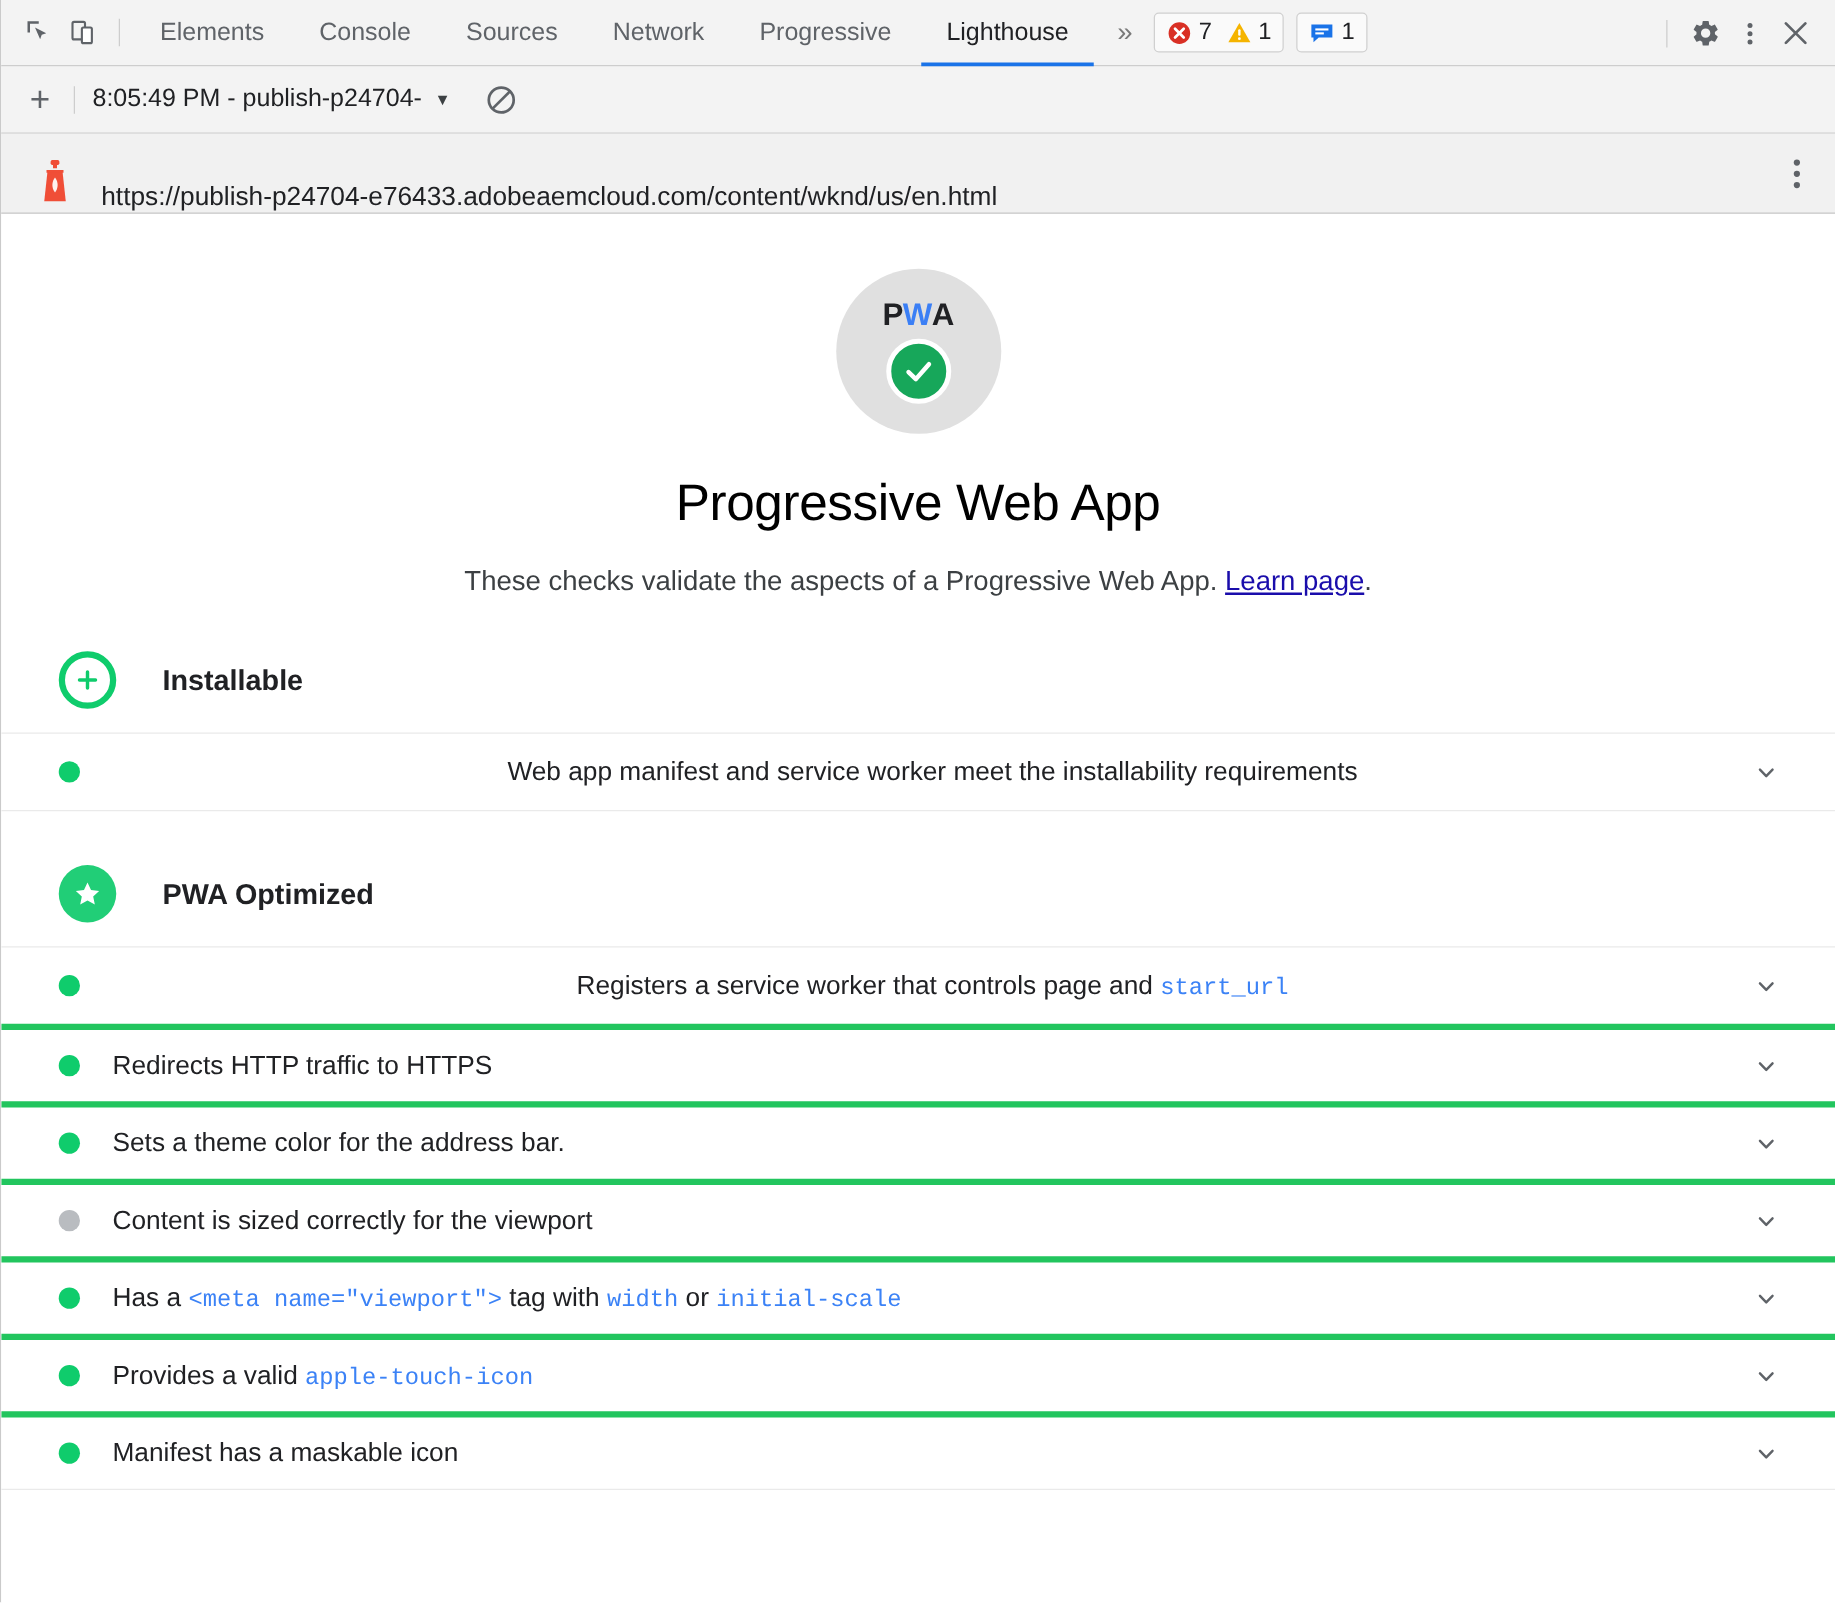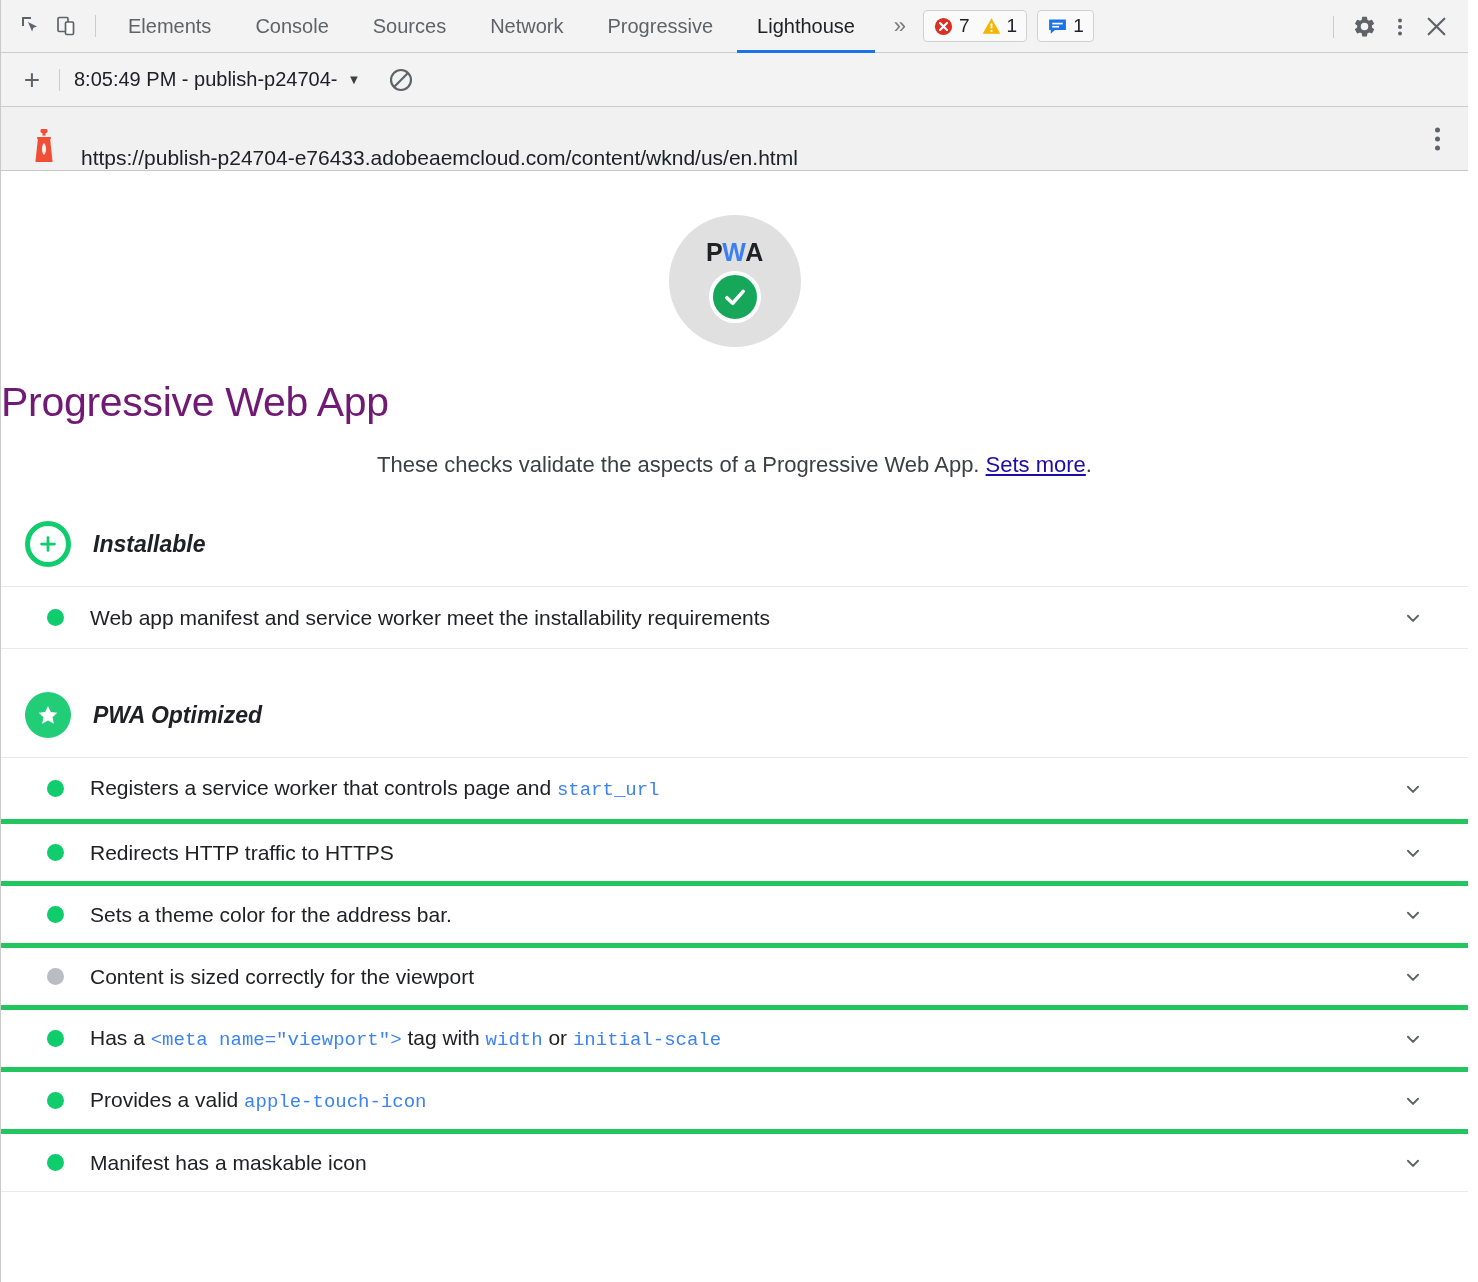--- a/index.html
+++ b/index.html
@@ -136,33 +136,33 @@
   }
   .pwa-word .w { color: #3b7ff5; }
   .pwa-check {
     width: 52px; height: 52px; border-radius: 50%;
     background: #17a75a;
     border: 4px solid #ffffff;
     display: flex; align-items: center; justify-content: center;
   }
 
   .report-title {
-    font-size: 41px; font-weight: 400;
-    color: #701a75; margin-top: 32px; letter-spacing: -0.3px;
+    text-align: center; font-size: 41px; font-weight: 400;
+    color: #000000; margin-top: 32px; letter-spacing: -0.3px;
   }
   .report-desc {
     text-align: center; font-size: 22px; color: #3c4043;
     margin-top: 26px;
   }
   .report-desc a { color: #1a0dab; text-decoration: underline; }
 
   .section { margin-top: 38px; }
   .section-head {
-    display: flex; align-items: center; gap: 22px;
-    padding: 0 0 0 24px; height: 56px; font-style: italic;
+    display: flex; align-items: center; gap: 37px;
+    padding: 0 0 0 46px; height: 56px;
   }
   .section-head-title {
     font-size: 23px; font-weight: bold; color: #202124;
   }
   .badge-circle {
     width: 46px; height: 46px; border-radius: 50%;
     display: flex; align-items: center; justify-content: center;
     flex: none;
   }
   .badge-circle.ring {
@@ -170,21 +170,21 @@
   }
   .badge-circle.solid { background: #21ce77; }
 
   .audit-list { margin-top: 14px; }
   .audit-row {
     display: flex; align-items: center;
     height: 62px; padding: 0 44px 0 46px;
     border-top: 5px solid #22c55e;
     cursor: pointer;
   }
-  .audit-row:first-child { border-top: 1px solid #eaeaea; }
+  .audit-row:first-child { border-top: 1px solid #eaeaea; text-align: center; }
   .audit-dot {
     width: 17px; height: 17px; border-radius: 50%;
     background: #0fcc6c; flex: none; margin-right: 26px;
   }
   .audit-dot.na { background: #b9bcc0; }
   .audit-text {
     font-size: 21px; color: #202124; flex: 1;
     white-space: nowrap; overflow: hidden;
   }
   .audit-text code {
@@ -338,21 +338,21 @@
           <svg width="28" height="28" viewBox="0 0 24 24">
             <path d="M5 12.6 L10 17.4 L19 7.2" fill="none" stroke="#ffffff" stroke-width="3.1" stroke-linecap="round" stroke-linejoin="round"></path>
           </svg>
         </div>
       </div>
     </div>
 
     <div class="report-title">Progressive Web App</div>
 
     <div class="report-desc">
-      <span>These checks validate the aspects of a Progressive Web App. </span><a href="#">Sets more</a><span>.</span>
+      <span>These checks validate the aspects of a Progressive Web App. </span><a href="#">Learn page</a><span>.</span>
     </div>
 
     <div class="section">
       <div class="section-head">
         <div class="badge-circle ring">
           <svg width="22" height="22" viewBox="0 0 24 24">
             <path d="M12 5 V19 M5 12 H19" stroke="#0fcc6c" stroke-width="3" stroke-linecap="round"></path>
           </svg>
         </div>
         <div class="section-head-title">Installable</div>

